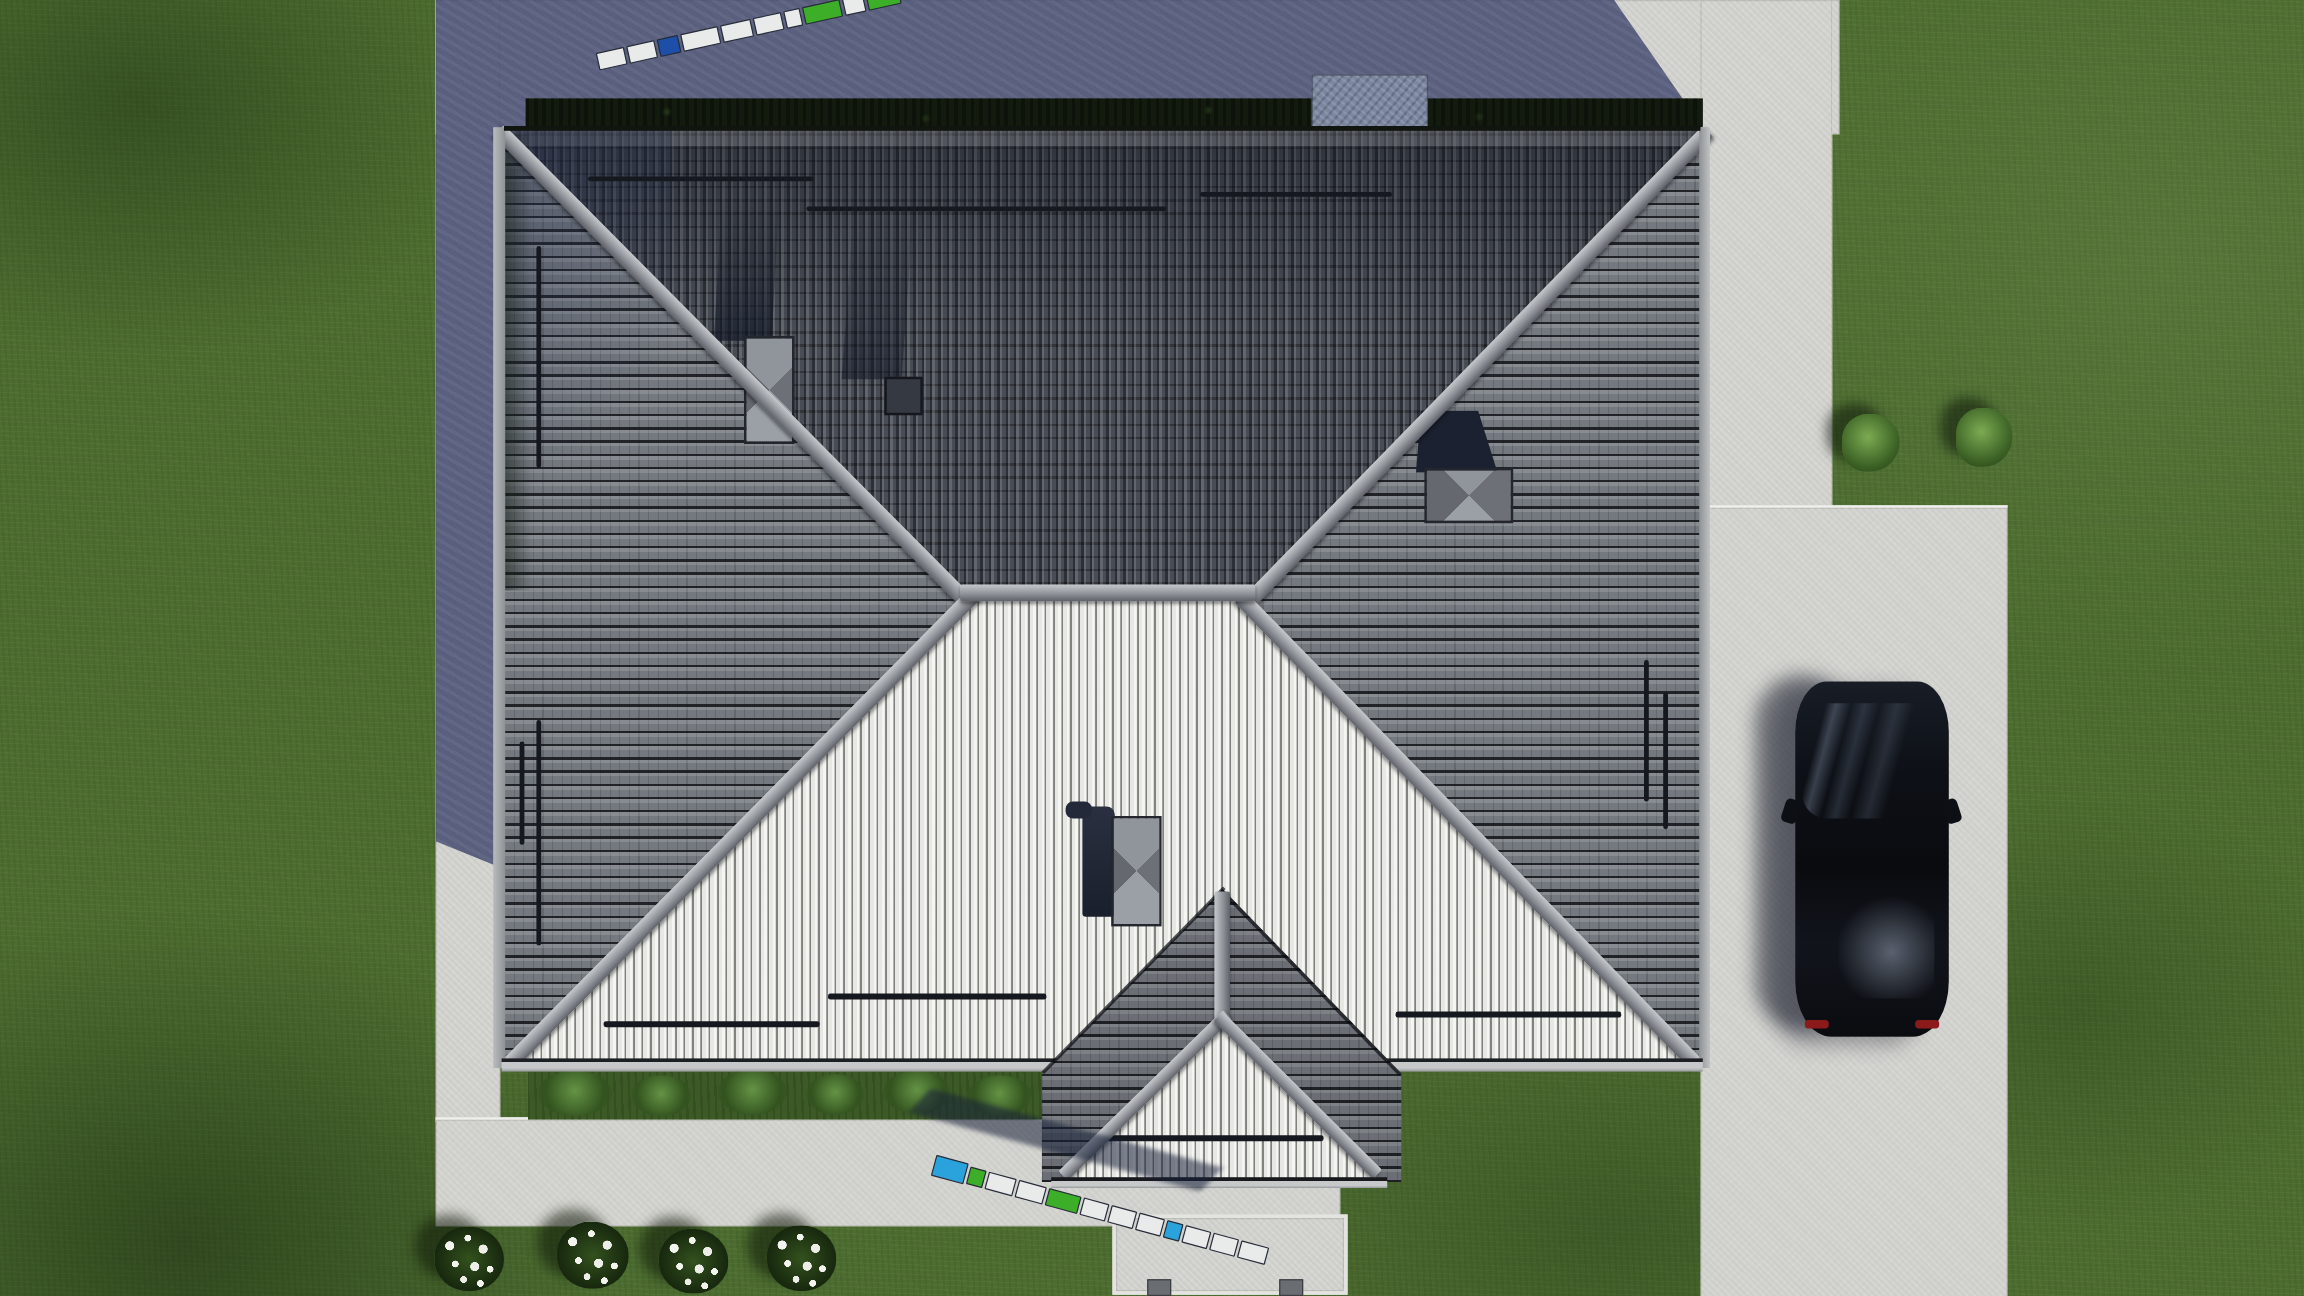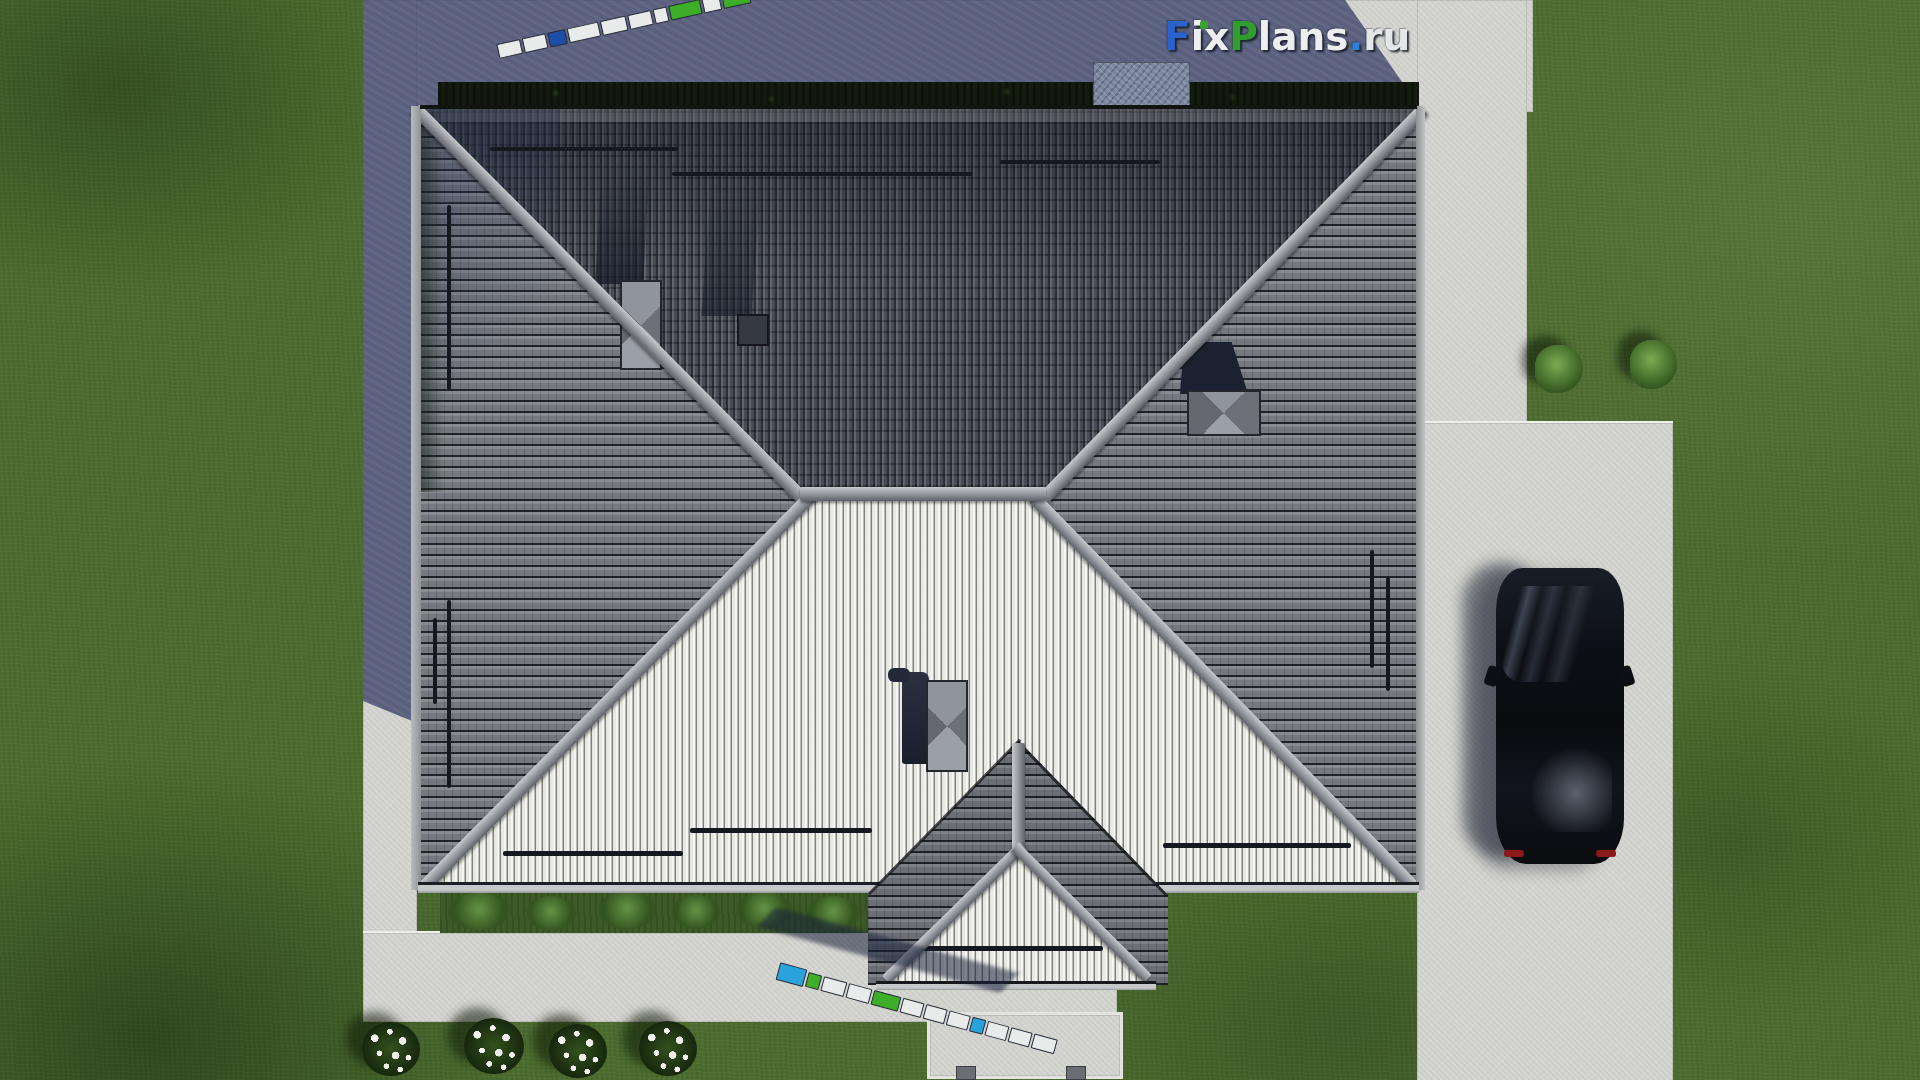--- a/index.html
+++ b/index.html
@@ -225,18 +225,14 @@
     <div class="seg g" style="width:26px;"></div>
     <div class="seg w" style="width:20px;"></div>
     <div class="seg w" style="width:20px;"></div>
     <div class="seg w" style="width:20px;"></div>
     <div class="seg c" style="width:12px;"></div>
     <div class="seg w" style="width:20px;"></div>
     <div class="seg w" style="width:20px;"></div>
     <div class="seg w" style="width:22px;"></div>
   </div>
 
-  <div id="logo" class="abs" style="left:1164px;top:14px;">
-    <span style="color:#2a63cc;">F</span><span style="color:#eceef0;">ix</span><span style="color:#2f9e2f;">P</span><span style="color:#eceef0;">lans</span><span style="color:#2b82d9;">.</span><span style="color:#e4e6e8;">ru</span>
-    <span class="abs" style="left:36px;top:7px;width:8px;height:8px;background:#3aa233;border-radius:2px;"></span>
-  </div>
 
 </div>
 
 </body></html>

